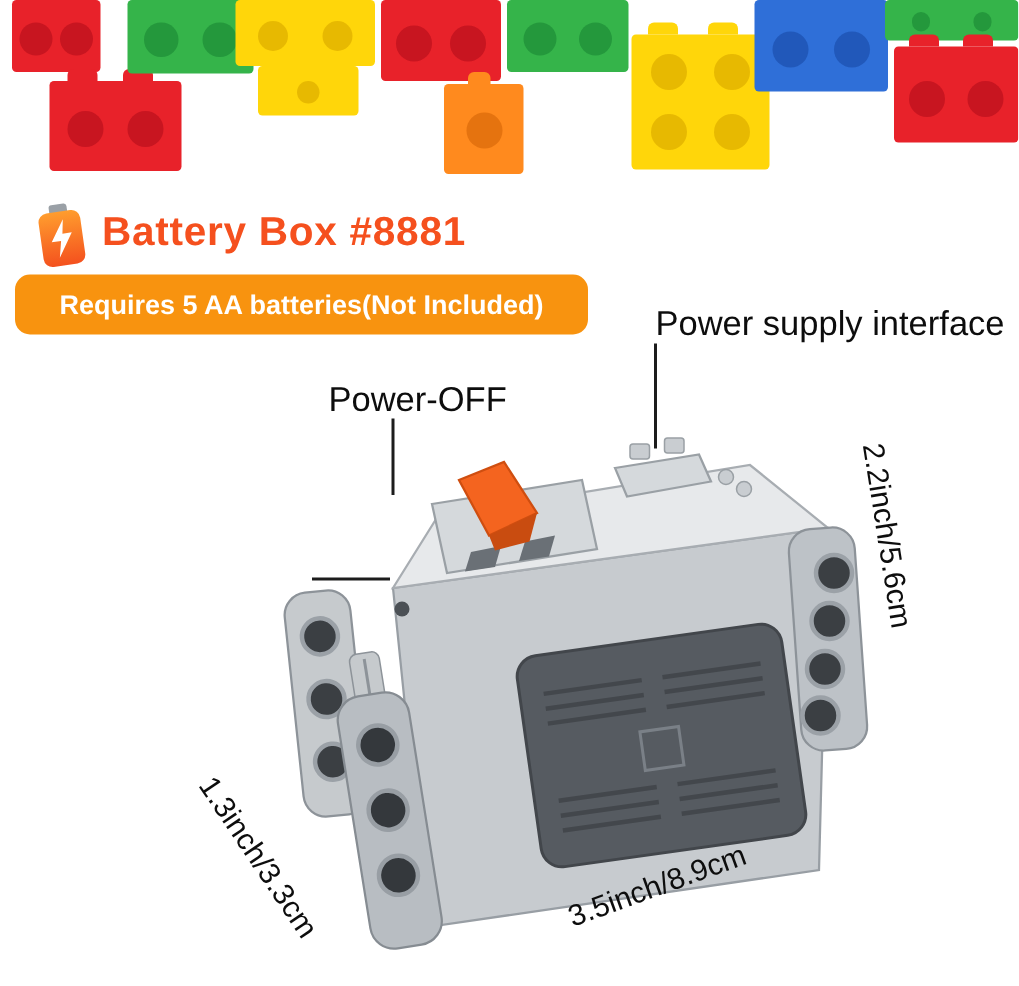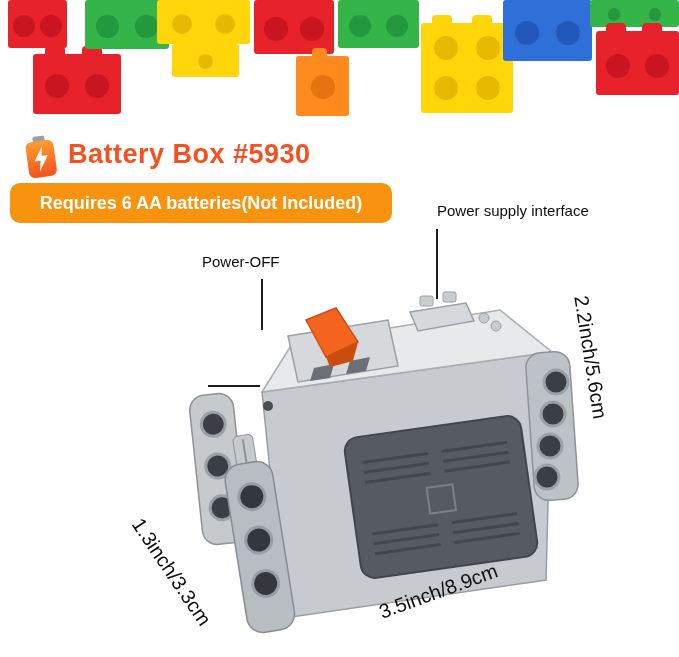--- a/index.html
+++ b/index.html
@@ -16,23 +16,23 @@
   .battery-icon{position:absolute;left:24px;top:136px;width:34px;height:42px;transform:rotate(-8deg);}
   .battery-tip{position:absolute;left:11px;top:0;width:12px;height:7px;background:#9aa0a6;border-radius:2px;}
   .battery-body{position:absolute;left:3px;top:5px;width:28px;height:36px;border-radius:6px;
     background:linear-gradient(180deg,#ff9d2e,#f4511e);display:flex;align-items:center;justify-content:center;}
   .page-title{position:absolute;left:68px;top:139px;font-size:27px;font-weight:bold;color:var(--accent,#f5501e);letter-spacing:.5px;}
   .banner{position:absolute;left:10px;top:183px;width:382px;height:40px;background:var(--banner,#f8930f);
     border-radius:10px;color:#fff;font-weight:bold;font-size:18px;display:flex;align-items:center;justify-content:center;}
   
   .product-svg{position:absolute;left:0;top:0;width:679px;height:657px;}
   
-  .ann-label{position:absolute;font-size:15px;color:#0d0d0d;white-space:nowrap;}
+  .ann-label{position:absolute;font-size:23px;color:#0d0d0d;white-space:nowrap;}
   #lbl-power-supply{left:437px;top:202px;}
-  #lbl-power-off{left:202px;top:253px;}
+  #lbl-power-off{left:219px;top:253px;}
   #lbl-switch{left:18px;top:371px;}
   .dim{position:absolute;font-size:20px;color:#0d0d0d;white-space:nowrap;transform-origin:left top;}
   #dim-height{left:592px;top:294px;transform:rotate(81deg);}
   #dim-depth{left:146px;top:514px;transform:rotate(56deg);}
   #dim-width{left:376px;top:602px;transform:rotate(-20deg);}
 </style>
 </head>
 <body>
 
 <div class="stage">
@@ -97,24 +97,24 @@
 
   <div class="battery-icon">
     <div class="battery-tip"></div>
     <div class="battery-body">
       <svg width="22" height="28" viewBox="0 0 28 34">
         <polygon points="17,1 5,19 13,19 10,33 23,13 15,13" fill="#ffffff"></polygon>
       </svg>
     </div>
   </div>
 
-  <div class="page-title">Battery Box #5930</div>
+  <div class="page-title">Battery Box #8881</div>
 
   <div class="banner">
-    <span>Requires 6 AA batteries(Not Included)</span>
+    <span>Requires 5 AA batteries(Not Included)</span>
   </div>
 
   <svg class="product-svg" viewBox="0 0 679 657">
 
     <g>
       <polygon points="262,392 552,352 546,580 285,618" fill="#c7cbcf" stroke="#989ea4" stroke-width="1.5"></polygon>
       <polygon points="262,392 292,344 500,310 552,352" fill="#e7e9eb" stroke="#a8adb2" stroke-width="1.5"></polygon>
       <circle cx="268" cy="406" r="5" fill="#4b5055"></circle>
     </g>
 

